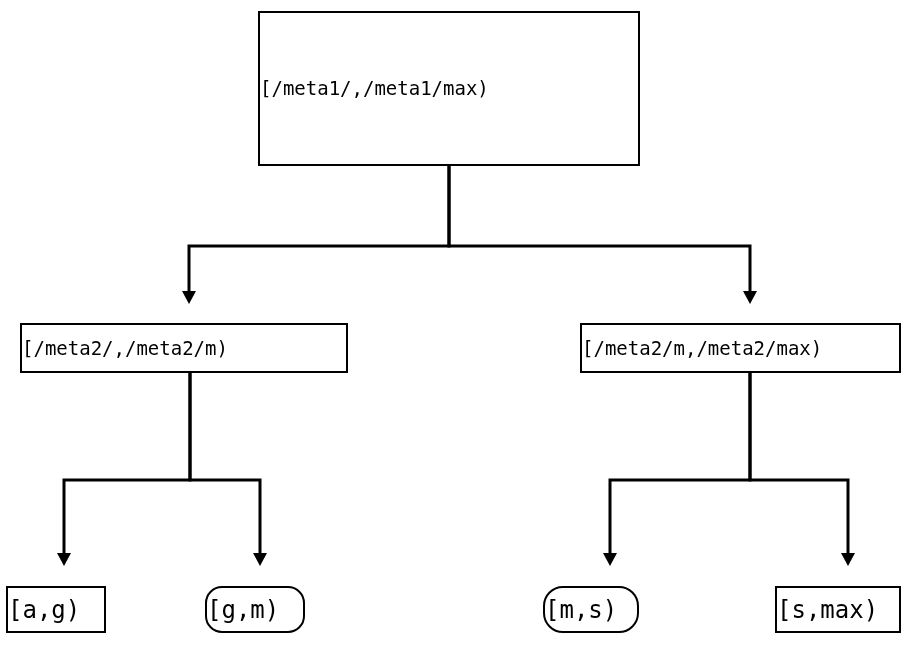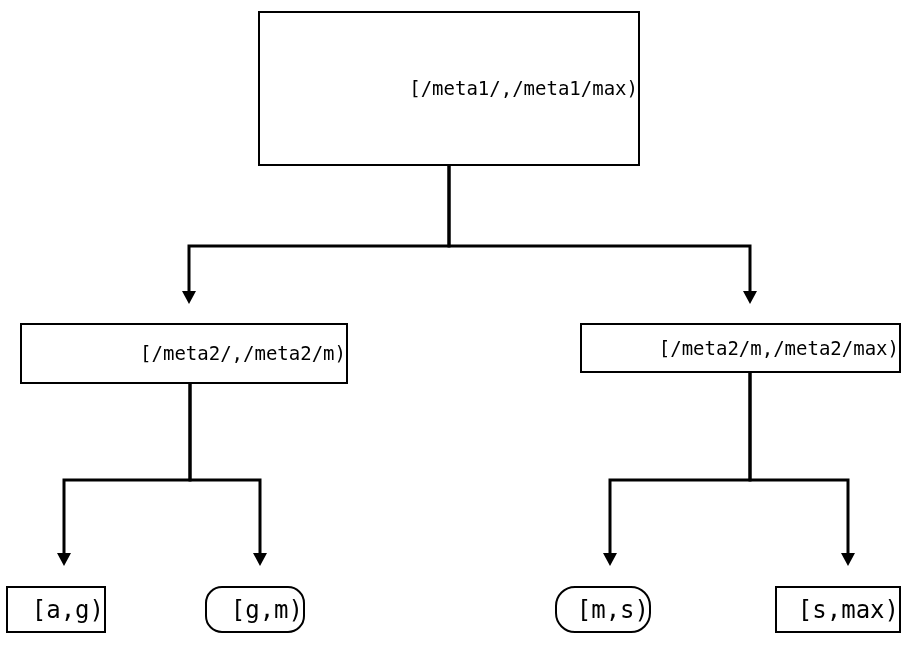--- a/index.html
+++ b/index.html
@@ -23,59 +23,59 @@
     width: 912px;
     height: 652px;
   }
   .node {
     position: absolute;
     box-sizing: border-box;
     background: #ffffff;
     border: 2px solid #000000;
     display: flex;
     align-items: center;
-    justify-content: flex-end;
+    justify-content: flex-start;
     color: #000000;
     white-space: pre;
     letter-spacing: 0px;
   }
   .node-label {
     display: block;
     white-space: pre;
     line-height: 1;
   }
   .node-root {
     left: 258px;
     top: 11px;
     width: 382px;
     height: 155px;
     font-size: 19px;
   }
   .node-mid-left {
     left: 20px;
     top: 323px;
     width: 328px;
-    height: 61px;
+    height: 50px;
     font-size: 19px;
   }
   .node-mid-right {
     left: 580px;
     top: 323px;
     width: 321px;
     height: 50px;
     font-size: 19px;
   }
   .node-leaf {
     top: 586px;
     height: 47px;
     font-size: 24px;
   }
   .node-leaf-ag   { left: 6px;   width: 100px; }
   .node-leaf-gm   { left: 205px; width: 100px; border-radius: 17px; }
-  .node-leaf-ms   { left: 555px; width: 96px; border-radius: 20px; }
+  .node-leaf-ms   { left: 543px; width: 96px; border-radius: 20px; }
   .node-leaf-smax { left: 775px; width: 126px; }
 </style>
 </head>
 <body>
 
 <div id="canvas">
 
   <svg id="edge-layer" viewBox="0 0 912 652" width="912" height="652" xmlns="http://www.w3.org/2000/svg" aria-hidden="true">
 
     <g fill="none" stroke="#000000" stroke-width="3" stroke-linecap="butt">

